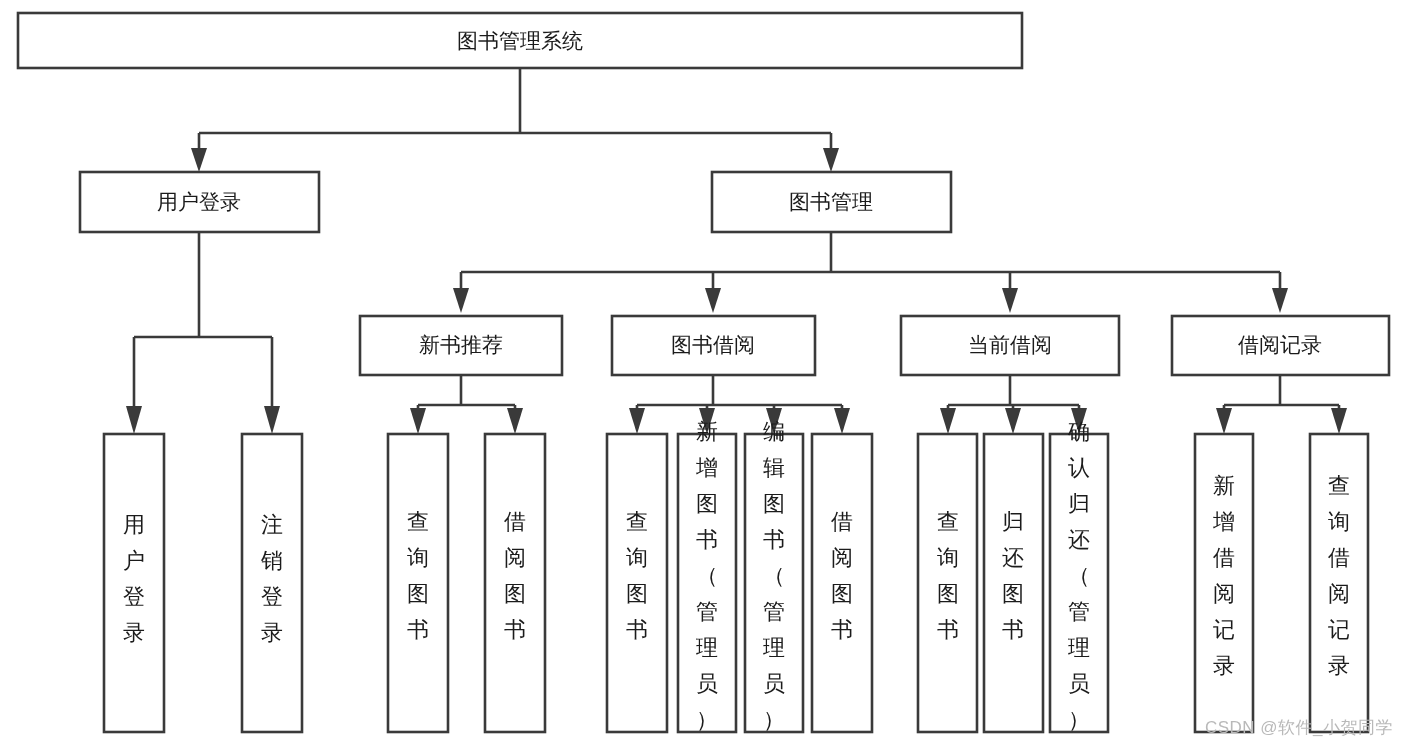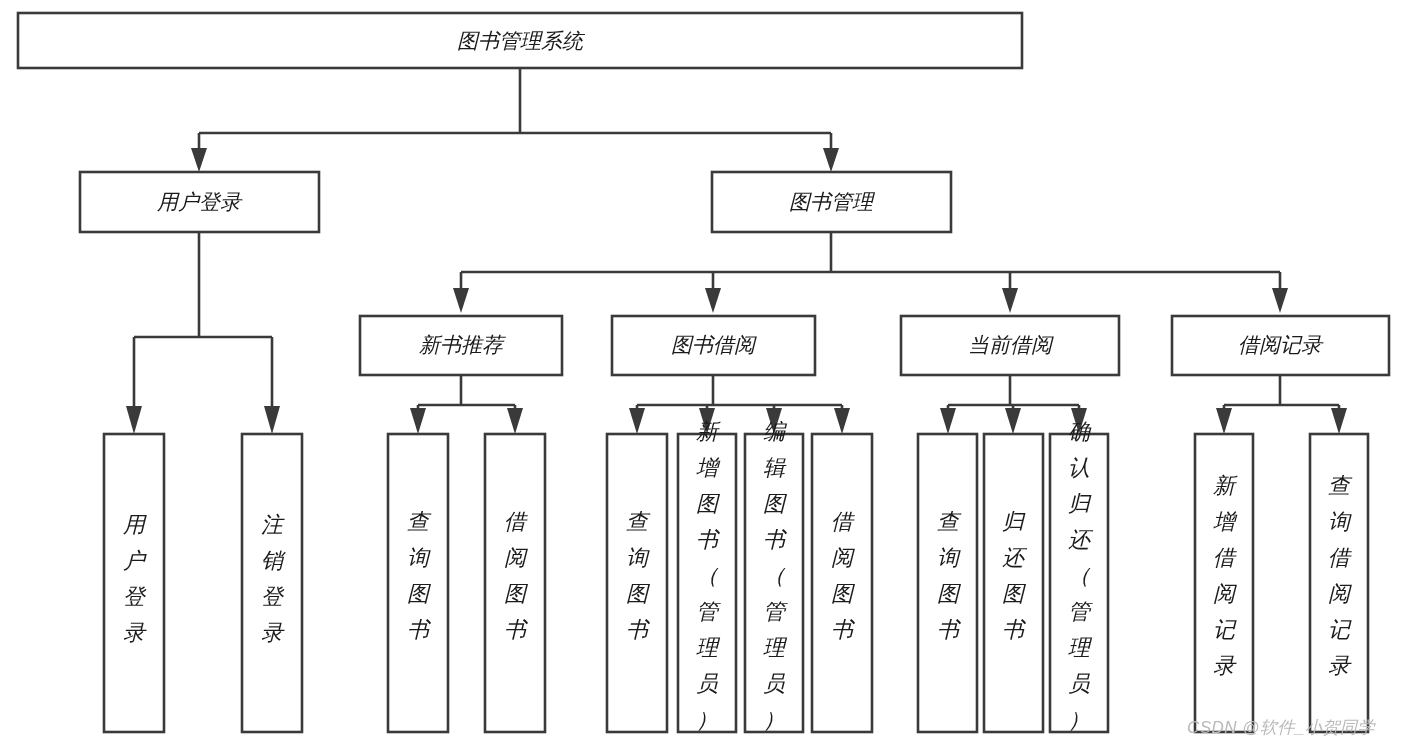--- a/index.html
+++ b/index.html
@@ -11,21 +11,20 @@
     width: 1405px;
     height: 747px;
     font-family: "Liberation Sans", "DejaVu Sans", sans-serif;
     overflow: hidden;
   }
   #diagram-root {
     position: relative;
     width: 1405px;
     height: 747px;
     background: #ffffff;
-    font-style: italic;
   }
   svg#tree-svg {
     position: absolute;
     left: 0;
     top: 0;
     width: 1405px;
     height: 747px;
     display: block;
   }
   .node-box {
@@ -51,21 +50,21 @@
     dominant-baseline: middle;
   }
   .node-label-vertical {
     fill: #1b1b1b;
     font-family: "Liberation Sans", "DejaVu Sans", sans-serif;
     font-size: 22px;
     text-anchor: middle;
   }
   .watermark {
     position: absolute;
-    right: 30px;
+    right: 12px;
     bottom: 8px;
     color: #b9b9b9;
     font-size: 17px;
     font-family: "Liberation Sans", "DejaVu Sans", sans-serif;
     letter-spacing: 0.5px;
     white-space: nowrap;
     user-select: none;
   }
 </style>
 </head>

